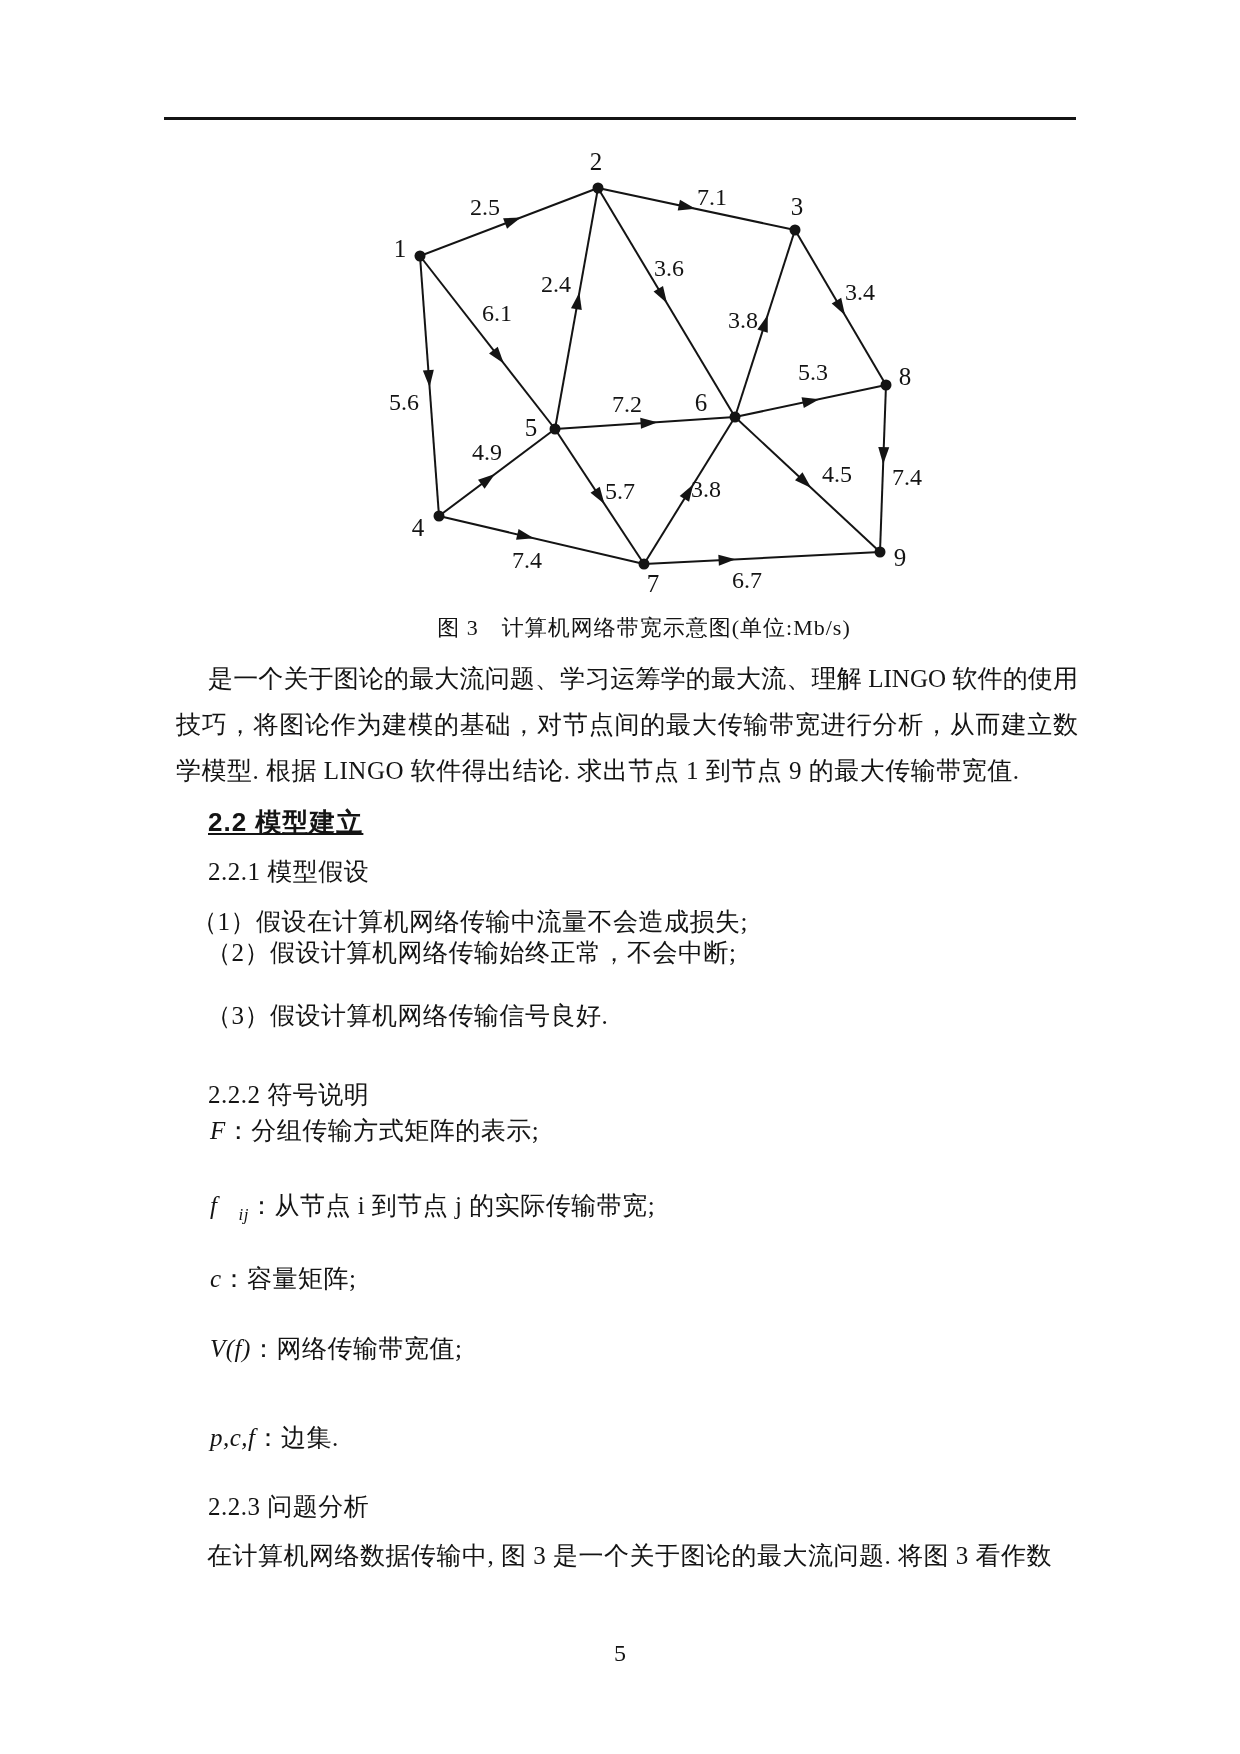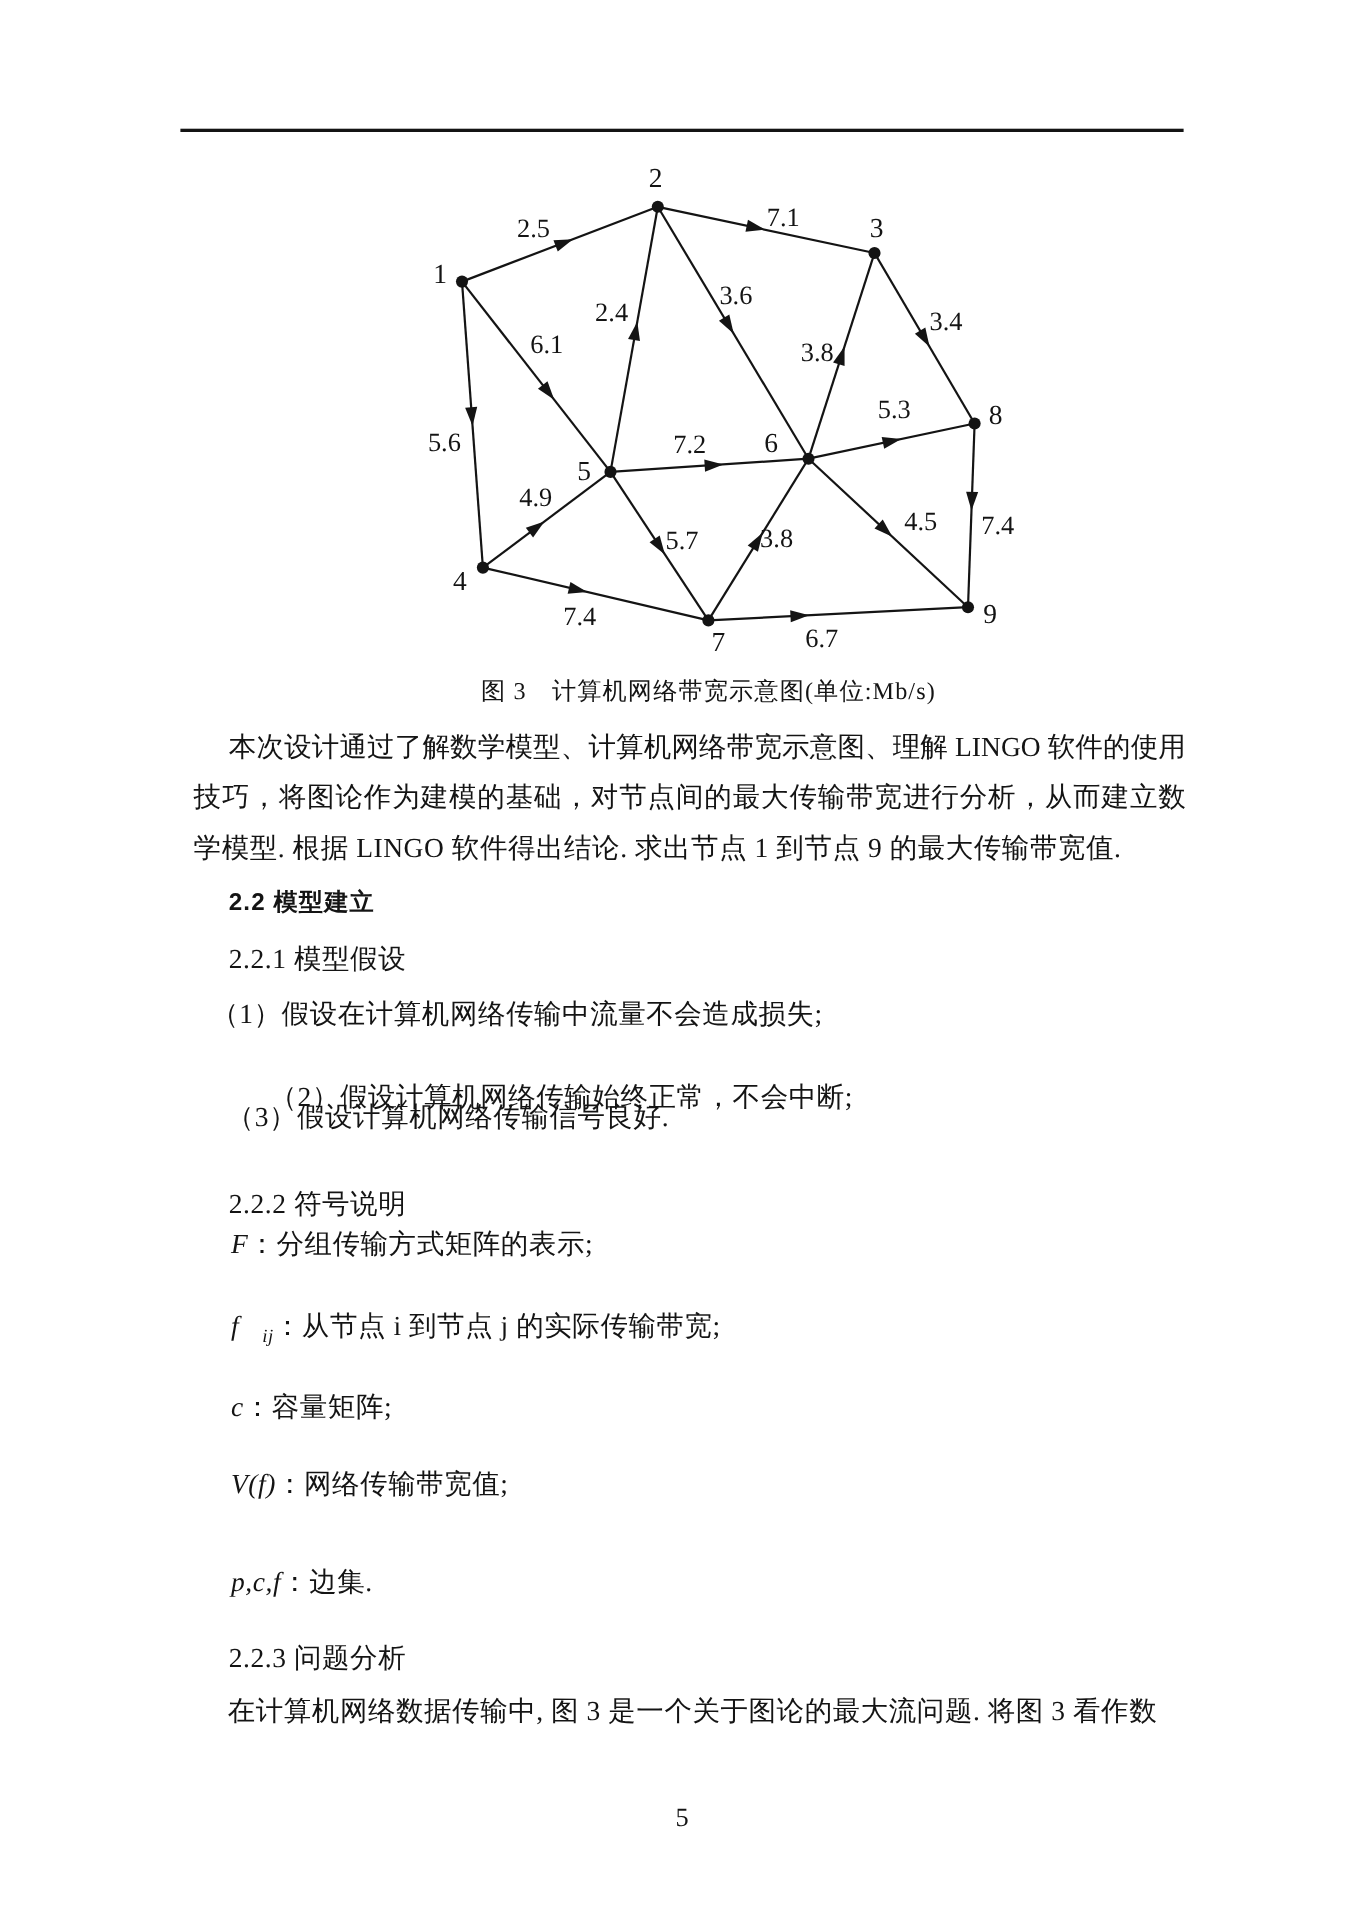--- a/index.html
+++ b/index.html
@@ -5,21 +5,21 @@
   html,body { margin:0; padding:0; background:#888; }
   .page {
     position:relative; width:1240px; height:1754px; margin:0 auto;
     background:#ffffff; overflow:hidden;
     font-family:"Liberation Serif","DejaVu Serif",serif; color:#141414;
   }
   .rule { position:absolute; left:164px; top:117px; width:912px; height:3px; background:#141414; }
   .line { position:absolute; font-size:25px; white-space:pre; letter-spacing:0.5px; }
   .just { white-space:normal; text-align:justify; text-align-last:justify; letter-spacing:0; }
   .caption { position:absolute; left:0; width:100%; text-align:center; font-size:22px; letter-spacing:1px; }
-  .h-main { font-weight:bold; font-size:22px; font-family:"Liberation Sans","DejaVu Sans",sans-serif; letter-spacing:1px; }
+  .h-main { font-weight:bold; font-size:26px; font-family:"Liberation Sans","DejaVu Sans",sans-serif; letter-spacing:1px;text-decoration:underline; }
   .math { font-style:italic; font-family:"Liberation Serif",serif; }
   .math-sub { font-style:italic; font-size:17px;margin-left:21px; }
   .pageno { position:absolute; left:0; width:100%; text-align:center; font-size:24px; }
   svg#graph-svg { position:absolute; left:340px; top:140px; width:600px; height:460px; }
   .edge { stroke:#141414; stroke-width:2; }
   .arrow { fill:#141414; }
   .node-dot { fill:#141414; }
   .nlabel { font-size:25px; font-family:"Liberation Serif","DejaVu Serif",serif; fill:#141414; }
   .elabel { font-size:24px; font-family:"Liberation Serif","DejaVu Serif",serif; fill:#141414; }
 </style>
@@ -97,30 +97,30 @@
       <circle cx="644" cy="564" r="5.5" class="node-dot"></circle>
       <text x="653" y="592" text-anchor="middle" class="nlabel">7</text>
       <circle cx="886" cy="385" r="5.5" class="node-dot"></circle>
       <text x="905" y="385" text-anchor="middle" class="nlabel">8</text>
       <circle cx="880" cy="552" r="5.5" class="node-dot"></circle>
       <text x="900" y="566" text-anchor="middle" class="nlabel">9</text>
     </svg>
 
   <div class="caption" style="top:613px;padding-left:24px;">图 3　计算机网络带宽示意图(单位:Mb/s)</div>
 
-  <div class="line just" style="left:208px; top:662px; width:870px;">本次设计通过了解数学模型、计算机网络带宽示意图、理解 LINGO 软件的使用</div>
+  <div class="line just" style="left:208px; top:662px; width:870px;">是一个关于图论的最大流问题、学习运筹学的最大流、理解 LINGO 软件的使用</div>
   <div class="line just" style="left:176px; top:708px; width:902px;">技巧，将图论作为建模的基础，对节点间的最大传输带宽进行分析，从而建立数</div>
   <div class="line" style="left:176px; top:754px;text-align:center;">学模型. 根据 LINGO 软件得出结论. 求出节点 1 到节点 9 的最大传输带宽值.</div>
 
   <div class="line h-main" style="left:208px; top:805px;">2.2 模型建立</div>
 
   <div class="line" style="left:208px; top:855px;">2.2.1 模型假设</div>
 
   <div class="line" style="left:192px; top:905px;">（1）假设在计算机网络传输中流量不会造成损失;</div>
-  <div class="line" style="left:206px; top:980px;margin-left:39px;">（2）假设计算机网络传输始终正常，不会中断;</div>
+  <div class="line" style="left:206px; top:936px;">（2）假设计算机网络传输始终正常，不会中断;</div>
   <div class="line" style="left:206px; top:999px;">（3）假设计算机网络传输信号良好.</div>
 
   <div class="line" style="left:208px; top:1078px;">2.2.2 符号说明</div>
 
   <div class="line" style="left:210px; top:1114px;"><span class="math">F</span><span>：分组传输方式矩阵的表示;</span></div>
 
   <div class="line" style="left:210px; top:1189px;"><span class="math">f</span><sub class="math-sub">ij</sub><span>：从节点 i 到节点 j 的实际传输带宽;</span></div>
 
   <div class="line" style="left:210px; top:1262px;"><span class="math">c</span><span>：容量矩阵;</span></div>
 

